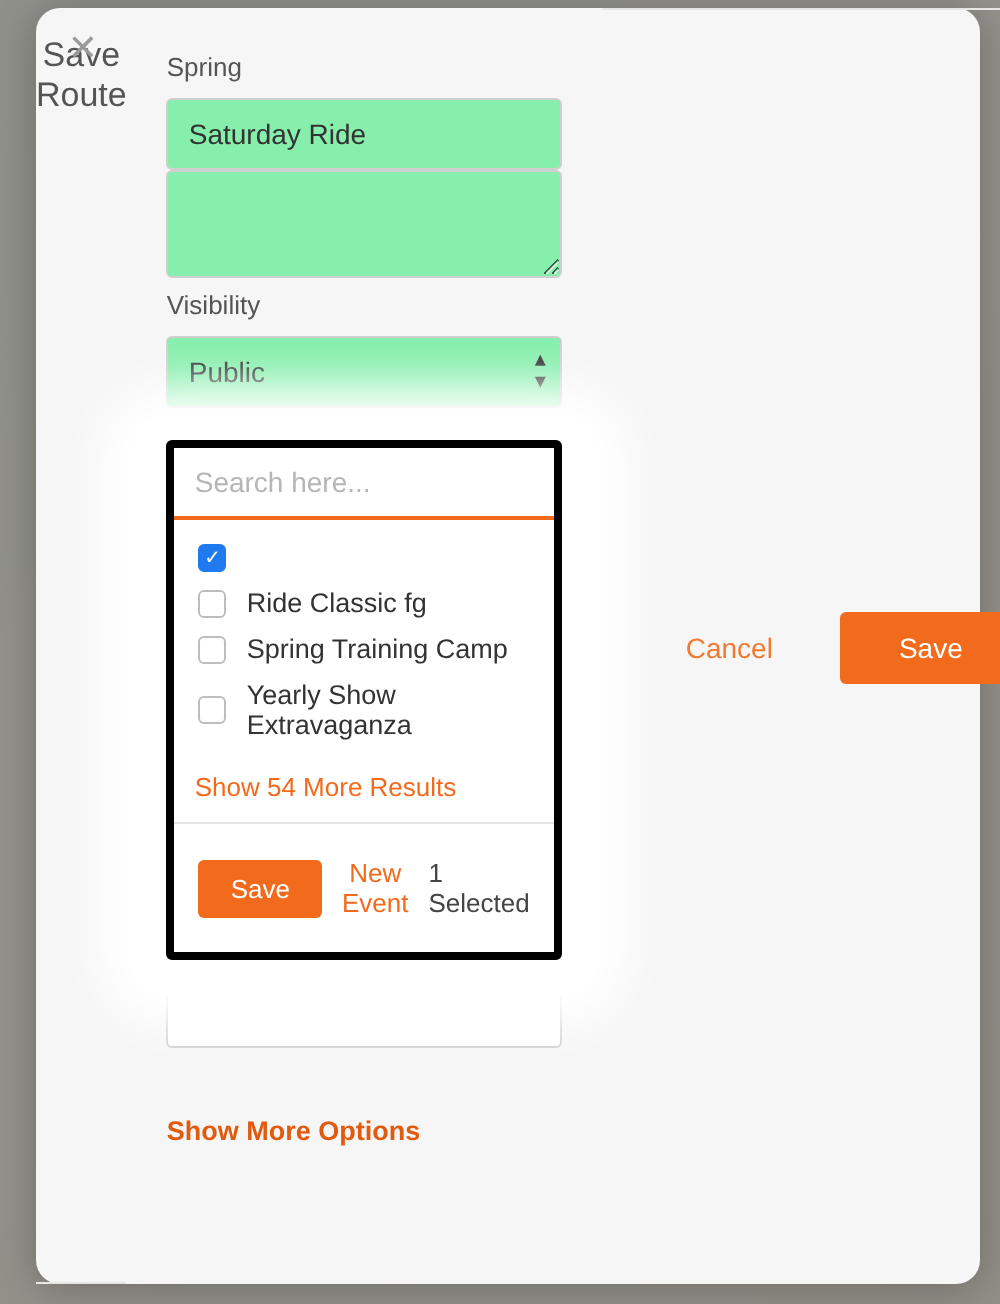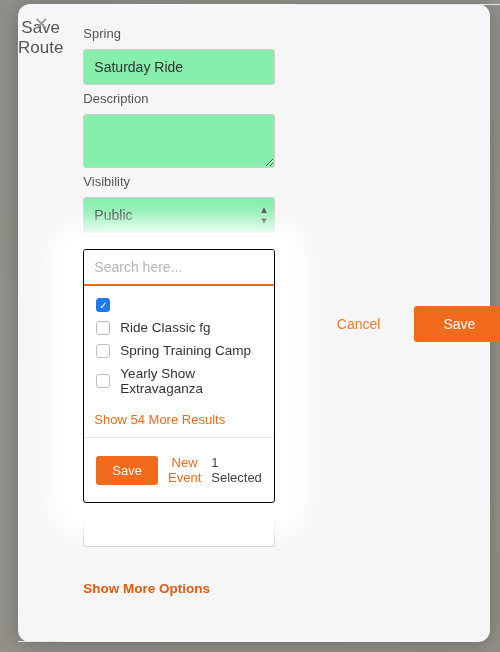--- a/index.html
+++ b/index.html
@@ -71,21 +71,21 @@
     content: "";
     position: absolute; inset: -4px;
     background: #fff;
     border-radius: 18px;
     box-shadow: 0 0 22px 16px rgba(255,255,255,0.95);
     z-index: 0;
   }
   .panel {
     position: relative; z-index: 1;
     background: #fff;
-    border: 1px solid #000000;
+    border: 4px solid #000000;
     border-radius: 3px;
     overflow: hidden;
   }
   .search-input {
     width: 100%; border: none; border-bottom: 2px solid #f26a1b;
     padding: 9px 10px; font-size: 14px; color: #333; outline: none;
   }
   .search-input::placeholder { color: #b5b5b5; }
   .list { padding: 8px 6px 4px 10px; }
   .item {
@@ -150,21 +150,20 @@
     <div class="modal-header">
       <span>Save Route</span>
       <span class="close-x">✕</span>
     </div>
 
     <div class="modal-body">
 
       <div class="field-label">Spring</div>
       <input class="text-input" value="Saturday Ride" style="">
 
-      <div class="field-label">Description</div>
       <textarea class="textarea" style=""></textarea>
 
       <div class="field-label">Visibility</div>
       <div class="select-wrap">
         <div class="select">Public</div>
         <div class="select-caret">▴<br>▾</div>
       </div>
 
       <div class="glow-wrap">
         <div class="panel">

